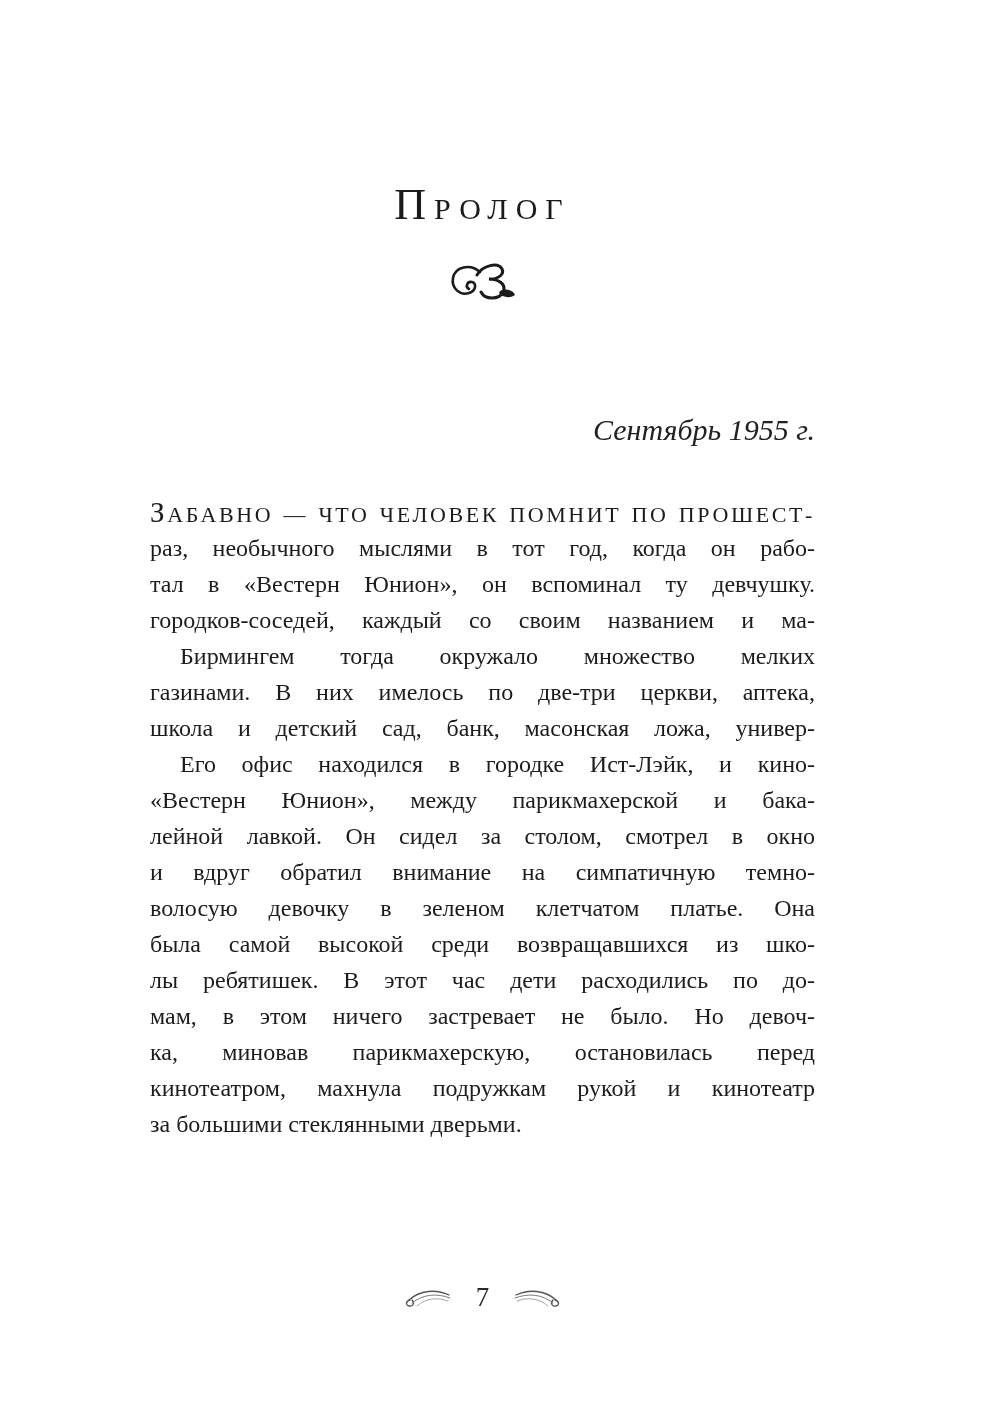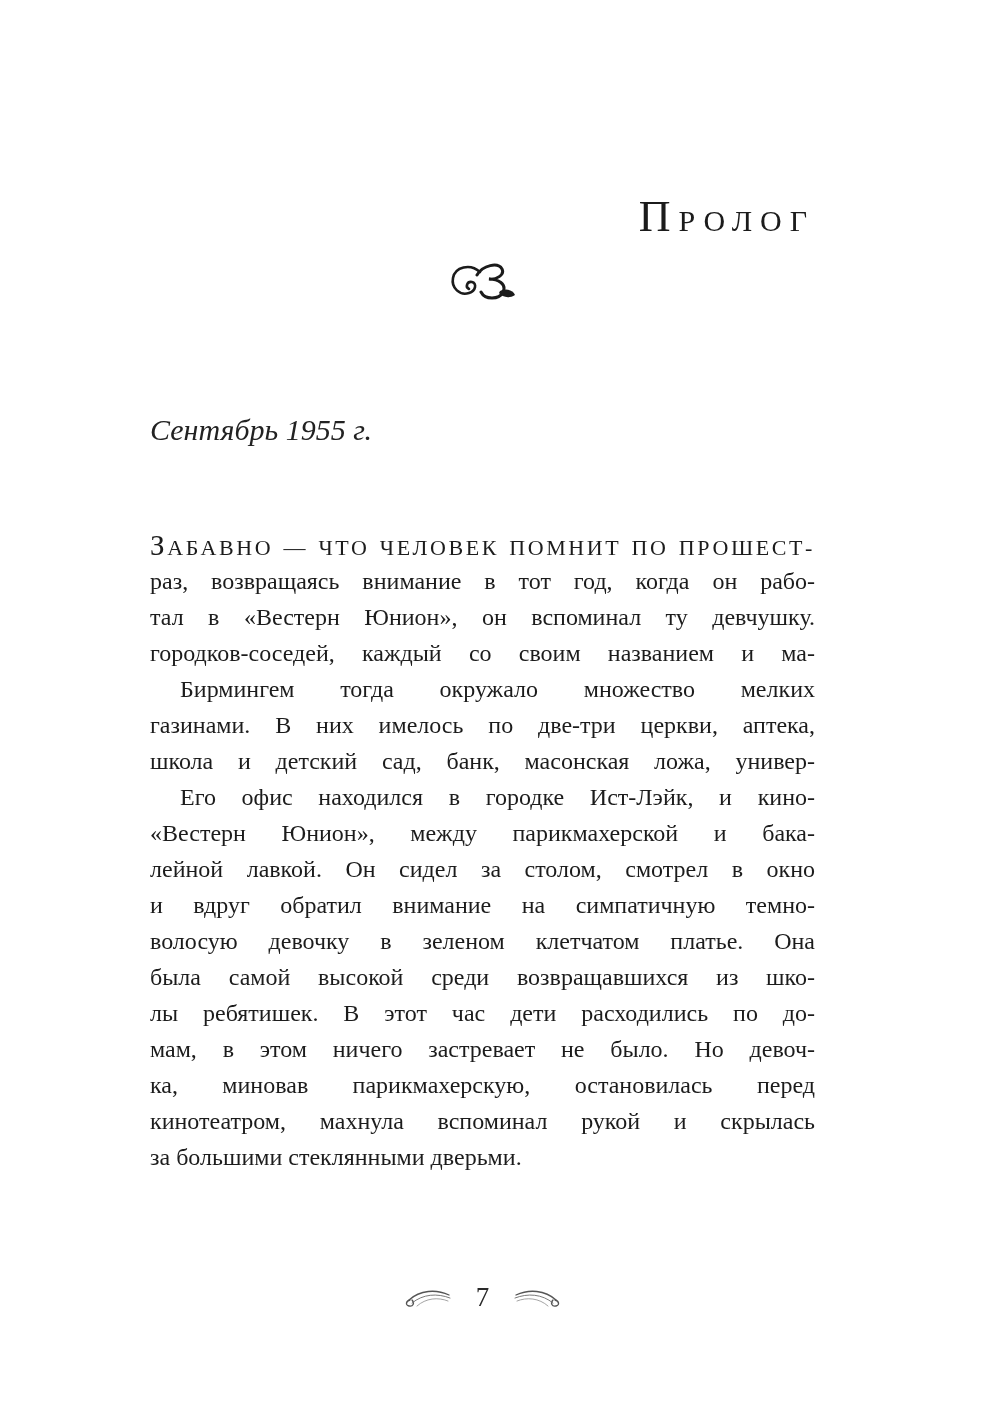--- a/index.html
+++ b/index.html
@@ -13,24 +13,24 @@
     height: 1415px;
     background: #ffffff;
     font-family: "Liberation Serif", "DejaVu Serif", serif;
     color: #1c1c1c;
     overflow: hidden;
   }
 
   
   .chapter-title {
     position: absolute;
-    top: 184px;
+    top: 172px;
     left: 150px;
     width: 665px;
-    text-align: right;
+    text-align: center;
     font-size: 30px;
     letter-spacing: 8px;
     text-transform: uppercase;
     color: #1b1b1b;
     line-height: 1.5;
   }
   .chapter-title::first-letter {
     font-size: 44px;
   }
 
@@ -43,21 +43,21 @@
     text-align: center;
   }
   .section-ornament svg { display: inline-block; }
 
   
   .dateline {
     position: absolute;
     top: 413px;
     left: 150px;
     width: 665px;
-    text-align: left;
+    text-align: right;
     font-style: italic;
     font-size: 30px;
     color: #222222;
   }
 
   
   .body-text {
     position: absolute;
     top: 494px;
     left: 150px;
@@ -75,21 +75,20 @@
   .l.last {
     text-align: right;
     text-align-last: left;
   }
   .l.indent {
     text-indent: 30px;
   }
   .l.caps {
     font-size: 22px;
     letter-spacing: 2.6px;
-    margin-top: 33px;
   }
   .l.caps::first-letter {
     font-size: 29px;
     letter-spacing: 2.6px;
   }
 
   
   .footer {
     position: absolute;
     top: 1284px;
@@ -123,42 +122,42 @@
       <path d="M52 29 C58 26 65 28 67 33 C61 37 54 35 51 31 Z" fill="#1b1b1b"></path>
     </svg>
   </div>
 
   <div class="dateline">Сентябрь 1955 г.</div>
 
   <div class="body-text">
 
     <div>
       <div class="l caps">ЗАБАВНО — ЧТО ЧЕЛОВЕК ПОМНИТ ПО ПРОШЕСТ-</div>
-      <div class="l">раз, возвращаясь внимание в тот год, когда он рабо-</div>
+      <div class="l">раз, необычного мыслями в тот год, когда он рабо-</div>
       <div class="l">тал в «Вестерн Юнион», он вспоминал ту девчушку.</div>
     </div>
 
     <div>
       <div class="l">городков-соседей, каждый со своим названием и ма-</div>
       <div class="l indent">Бирмингем тогда окружало множество мелких</div>
       <div class="l">газинами. В них имелось по две-три церкви, аптека,</div>
       <div class="l">школа и детский сад, банк, масонская ложа, универ-</div>
     </div>
 
     <div>
       <div class="l indent">Его офис находился в городке Ист-Лэйк, и кино-</div>
       <div class="l">«Вестерн Юнион», между парикмахерской и бака-</div>
       <div class="l">лейной лавкой. Он сидел за столом, смотрел в окно</div>
       <div class="l">и вдруг обратил внимание на симпатичную темно-</div>
       <div class="l">волосую девочку в зеленом клетчатом платье. Она</div>
       <div class="l">была самой высокой среди возвращавшихся из шко-</div>
       <div class="l">лы ребятишек. В этот час дети расходились по до-</div>
       <div class="l">мам, в этом ничего застревает не было. Но девоч-</div>
       <div class="l">ка, миновав парикмахерскую, остановилась перед</div>
-      <div class="l">кинотеатром, махнула вспоминал рукой и скрылась</div>
+      <div class="l">кинотеатром, махнула подружкам рукой и кинотеатр</div>
       <div class="l last">за большими стеклянными дверьми.</div>
     </div>
 
   </div>
 
   <div class="footer">
     <span class="flourish left">
       <svg width="48" height="24" viewBox="0 0 48 24" xmlns="http://www.w3.org/2000/svg" fill="none">
         <path d="M6 13 C2 14 1 18 5 19 C9 20 11 16 8 13" stroke="#555555" stroke-width="1.3" stroke-linecap="round"></path>
         <path d="M5 13 C16 3 32 2 45 8" stroke="#555555" stroke-width="1.3" stroke-linecap="round"></path>

